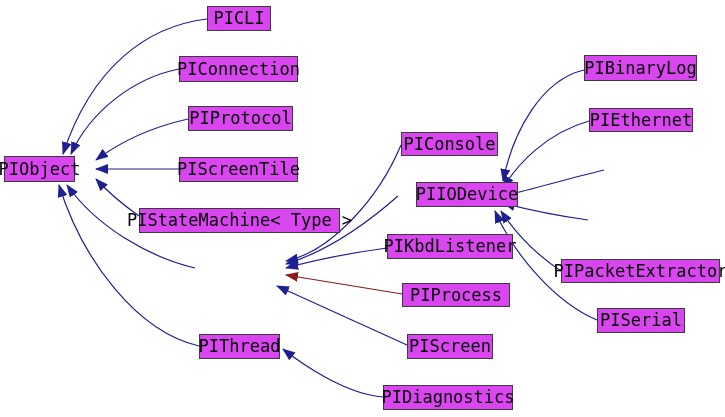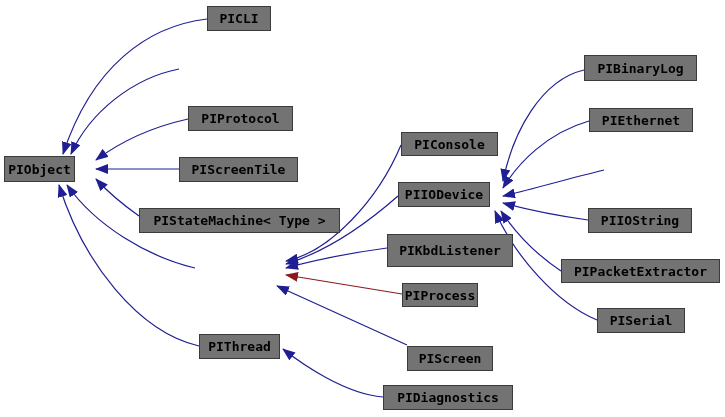--- a/index.html
+++ b/index.html
@@ -22,31 +22,30 @@
   }
   .edge {
     fill: none;
     stroke-width: 1.2px;
   }
   .edge.public  { stroke: #1f1f93; }
   .edge.private { stroke: #8b1a1a; }
   .node {
     position: absolute;
     box-sizing: border-box;
-    background: #737373;
+    background: #d946ef;
     border: 1.6px solid #3b3b3b;
     color: #000000;
-    font-size: 13px;
+    font-size: 17px;
     line-height: 1;
     display: flex;
     align-items: center;
     justify-content: center;
     white-space: pre;
     cursor: pointer;
-    font-weight: bold;
   }
 </style>
 </head>
 <body>
 
 <div class="diagram">
 
   <svg class="edges" width="725" height="417" viewBox="0 0 725 417">
     <defs>
       <marker id="arrow-blue" markerUnits="userSpaceOnUse" markerWidth="13" markerHeight="10" refX="12" refY="5" orient="auto">
@@ -77,31 +76,31 @@
     <path class="edge public" d="M589,121 C547,133 518,163 503,188" marker-end="url(#arrow-blue)"></path>
     <path class="edge public" d="M604,170 C563,180 530,190 503,196" marker-end="url(#arrow-blue)"></path>
     <path class="edge public" d="M588,220 C553,215 525,209 503,203" marker-end="url(#arrow-blue)"></path>
     <path class="edge public" d="M561,271 C534,253 515,232 501,211" marker-end="url(#arrow-blue)"></path>
     <path class="edge public" d="M597,320 C556,303 514,255 495,211" marker-end="url(#arrow-blue)"></path>
   </svg>
 
   <div class="node" style="left:4px;top:156px;width:71px;height:26px">PIObject</div>
 
   <div class="node" style="left:207px;top:6px;width:64px;height:25px">PICLI</div>
+  <div class="node" style="left:179px;top:56px;width:119px;height:26px">PIConnection</div>
   <div class="node" style="left:188px;top:106px;width:105px;height:25px">PIProtocol</div>
   <div class="node" style="left:179px;top:157px;width:119px;height:25px">PIScreenTile</div>
   <div class="node" style="left:139px;top:208px;width:201px;height:25px">PIStateMachine&lt; Type &gt;</div>
   <div class="node" style="left:199px;top:334px;width:81px;height:25px">PIThread</div>
 
   <div class="node" style="left:401px;top:132px;width:97px;height:24px">PIConsole</div>
-  <div class="node" style="left:398px;top:182px;width:92px;height:25px">PIIODevice</div>
-  <div class="node" style="left:387px;top:234px;width:126px;height:33px">PIKbdListener</div>
-  <div class="node" style="left:402px;top:283px;width:76px;height:24px">PIProcess</div>
-  <div class="node" style="left:407px;top:346px;width:86px;height:25px">PIScreen</div>
+  <div class="node" style="left:416px;top:182px;width:102px;height:25px">PIIODevice</div>
+  <div class="node" style="left:387px;top:234px;width:126px;height:25px">PIKbdListener</div>
+  <div class="node" style="left:402px;top:283px;width:108px;height:24px">PIProcess</div>
+  <div class="node" style="left:407px;top:334px;width:86px;height:25px">PIScreen</div>
   <div class="node" style="left:383px;top:385px;width:130px;height:25px">PIDiagnostics</div>
 
   <div class="node" style="left:584px;top:55px;width:113px;height:26px">PIBinaryLog</div>
   <div class="node" style="left:589px;top:108px;width:104px;height:24px">PIEthernet</div>
-  <div class="node" style="left:588px;top:208px;width:104px;height:25px">PIIOString</div>
   <div class="node" style="left:561px;top:259px;width:159px;height:24px">PIPacketExtractor</div>
   <div class="node" style="left:597px;top:308px;width:88px;height:25px">PISerial</div>
 
 </div>
 
 </body></html>

